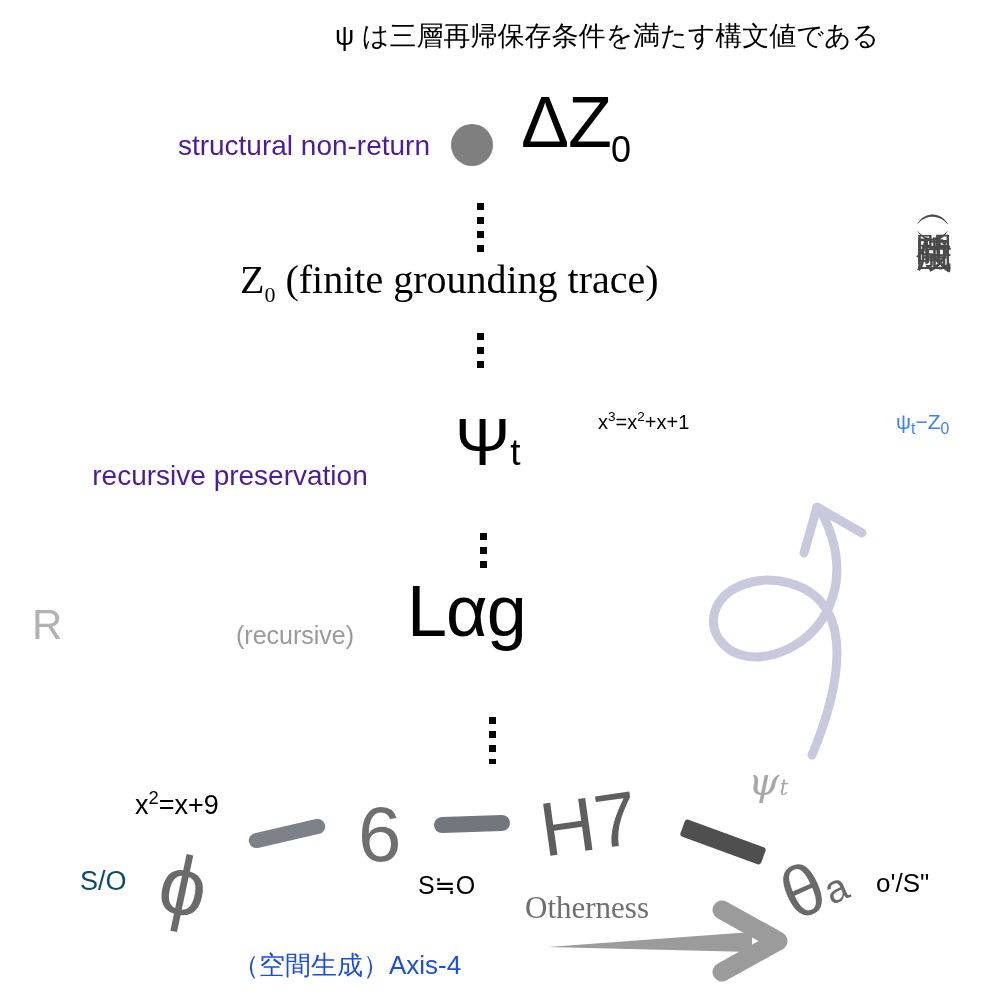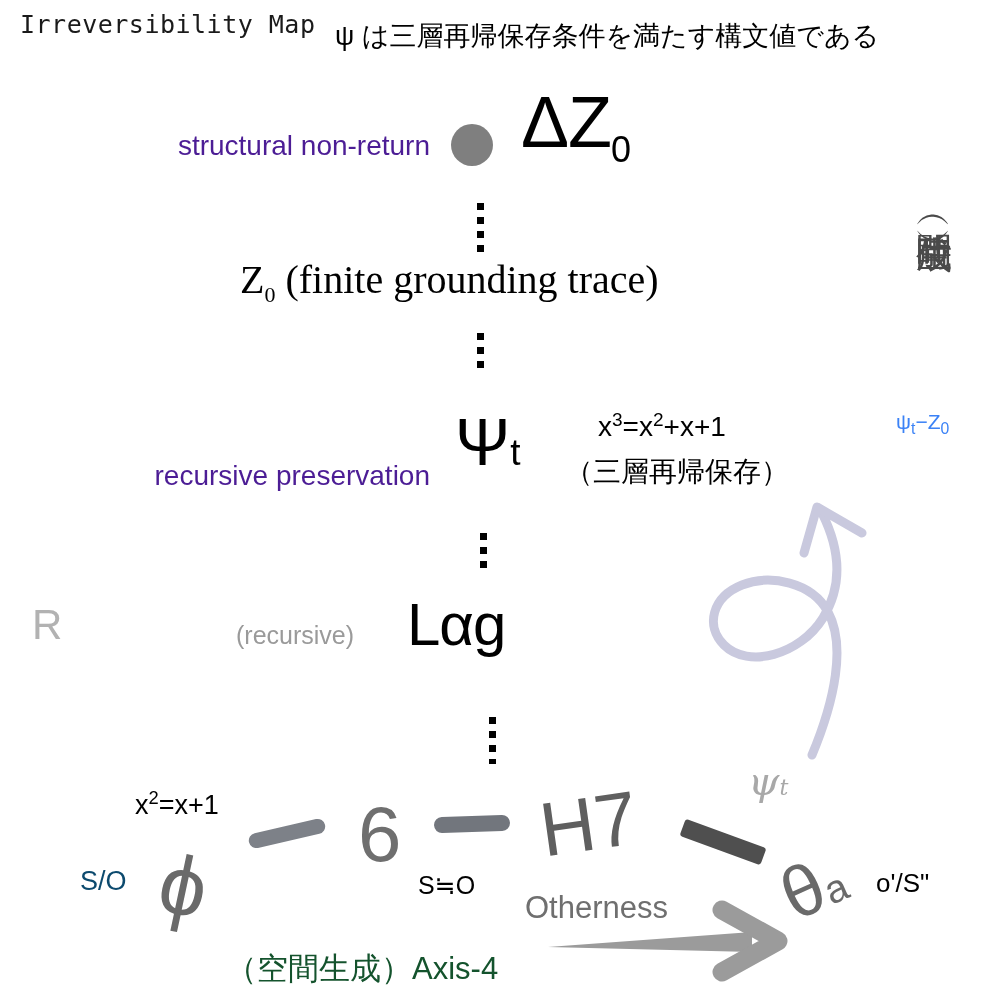--- a/index.html
+++ b/index.html
@@ -35,21 +35,21 @@
     margin-top: 8px;
   }
 
   
   .lbl-left {
     font-size: 28px;
     color: #4c1d95;
     text-align: right;
   }
   #lbl-structural { left: 30px; top: 130px; width: 400px; }
-  #lbl-recursive  { left: 30px; top: 460px; width: 400px; }
+  #lbl-recursive  { left: 30px; top: 460px; width: 400px; text-align: center; }
   #lbl-reversible { left: 30px; top: 703px; width: 400px; }
 
   
   #dot-node {
     left: 451px; top: 124px;
     width: 42px; height: 42px;
     border-radius: 50%;
     background: #7f7f7f;
   }
 
@@ -72,30 +72,30 @@
 
   #node-psit {
     left: 455px; top: 404px;
     font-size: 66px;
     color: #000000;
     font-weight: 500;
   }
   #node-psit .tsub { font-size: 0.56em; }
 
   #node-lag {
-    left: 407px; top: 590px;
-    font-size: 60px;
+    left: 407px; top: 570px;
+    font-size: 72px;
     color: #000000;
     letter-spacing: -1px;
   }
 
   
   #formula-cubic {
     left: 598px; top: 409px;
-    font-size: 28px;
+    font-size: 20px;
     color: #000000;
   }
   #formula-cubic sup { font-size: 0.68em; }
   #formula-jp {
     left: 565px; top: 453px;
     font-size: 28px;
     color: #000000;
   }
 
   
@@ -205,25 +205,26 @@
   #bot-theta .asub { font-size: 0.55em; }
   #bot-os {
     left: 876px; top: 868px;
     font-size: 26px;
     color: #000000;
   }
   #bot-otherness {
     left: 525px; top: 890px;
     font-size: 31px;
     color: #6f6f6f;
+    font-family: Liberation Serif, serif;
   }
   #bot-axis {
-    left: 226px; top: 948px;
-    font-size: 31px;
-    color: #14532d;
+    left: 233px; top: 948px;
+    font-size: 26px;
+    color: #1d4ed8;
   }
 
   
   #float-psit {
     left: 748px; top: 758px;
     font-size: 40px;
     color: #a8a8a8;
     font-style: italic;
     font-family: "DejaVu Serif", serif;
   }
@@ -235,21 +236,20 @@
     left: 0; top: 0;
     width: 1000px; height: 1000px;
     pointer-events: none;
   }
 </style>
 </head>
 <body>
 
 <div id="canvas">
 
-  <div class="abs" id="hdr-title">Irreversibility Map</div>
   <div class="abs" id="hdr-sub">ψ は三層再帰保存条件を満たす構文値である</div>
 
   <div class="abs lbl-left" id="lbl-structural">structural non-return</div>
   <div class="abs lbl-left" id="lbl-recursive">recursive preservation</div>
 
   <div class="abs" id="dot-node"></div>
 
   <div class="abs" id="node-dz0">
     <span>ΔZ</span><sub>0</sub>
   </div>
@@ -260,37 +260,36 @@
 
   <div class="abs" id="node-psit">
     <span>Ψ</span><span class="tsub">t</span>
   </div>
 
   <div class="abs" id="node-lag">Lαg</div>
 
   <div class="abs" id="formula-cubic">
     <span>x</span><sup>3</sup><span>=x</span><sup>2</sup><span>+x+1</span>
   </div>
-  <div class="abs" id="formula-jp">（三層再帰保存）</div>
 
   <div class="abs" id="lbl-R">R</div>
   <div class="abs" id="lbl-relations">(recursive)</div>
 
   <div class="abs dotline" id="dot-1"></div>
   <div class="abs dotline" id="dot-2"></div>
   <div class="abs dotline" id="dot-3"></div>
   <div class="abs dotline" id="dot-4"></div>
 
   <div class="abs" id="vert-time">（時間生成）</div>
   <div class="abs" id="vert-psi-z">
     <span>ψ</span><sub>t</sub><span>−Z</span><sub>0</sub>
   </div>
 
   <div class="abs" id="bot-x2">
-    <span>x</span><sup>2</sup><span>=x+1</span>
+    <span>x</span><sup>2</sup><span>=x+9</span>
   </div>
 
   <div class="abs" id="bot-so">S/O</div>
   <div class="abs" id="bot-phi">ϕ</div>
   <div class="abs" id="bar-1"></div>
   <div class="abs" id="bot-6">6</div>
   <div class="abs" id="bar-2"></div>
   <div class="abs" id="bot-seqo">S≒O</div>
   <div class="abs" id="bot-h7">H7</div>
   <div class="abs" id="bar-3"></div>

